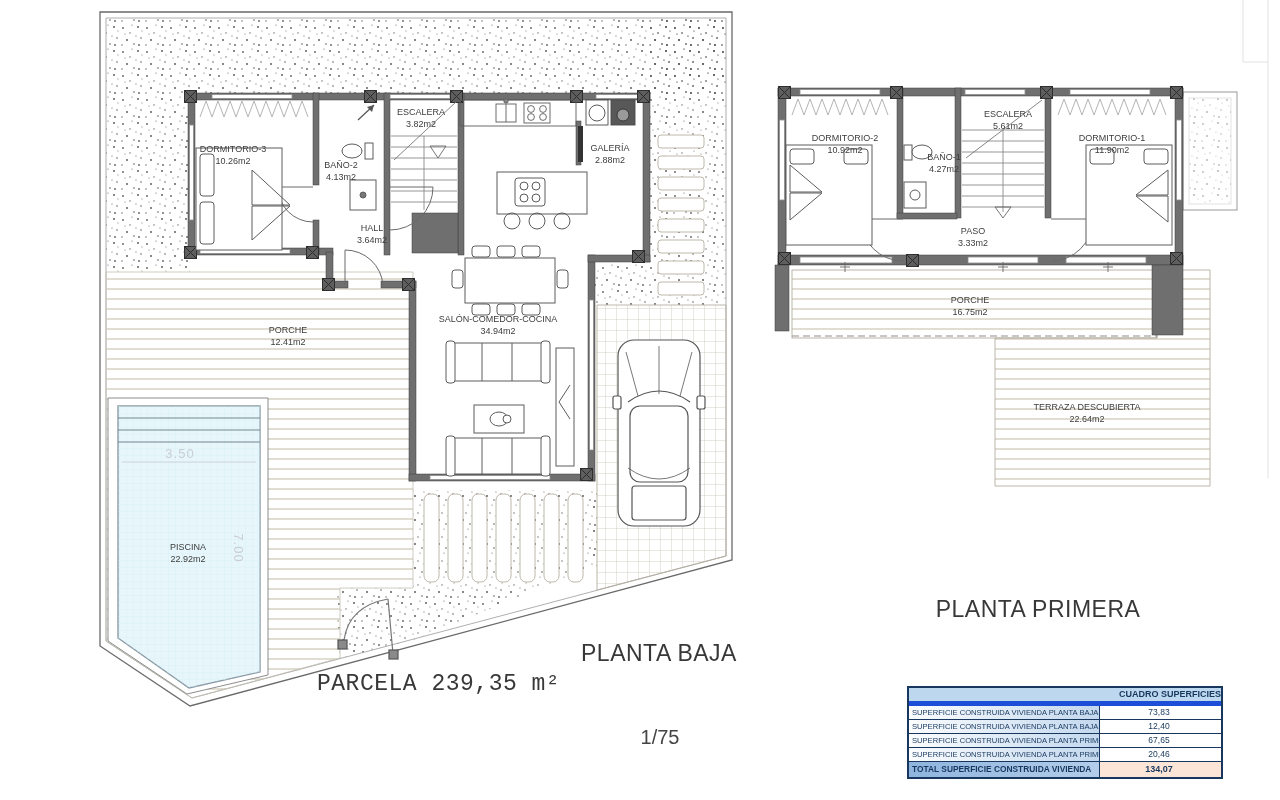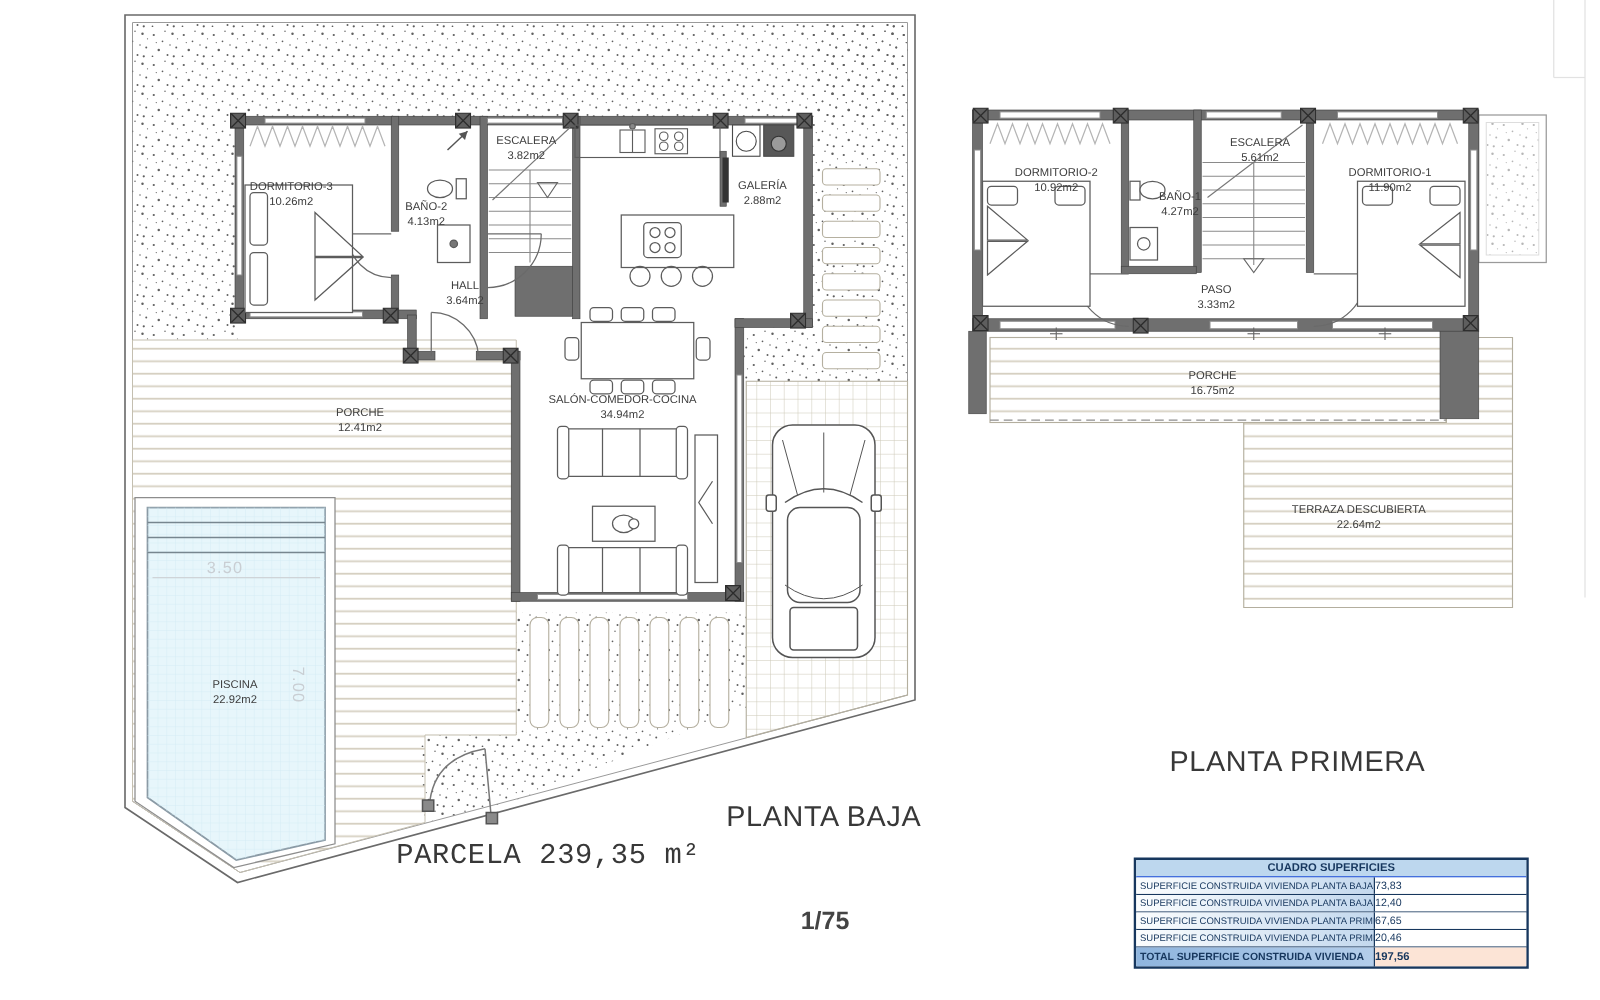--- a/index.html
+++ b/index.html
@@ -1,30 +1,30 @@
 <!DOCTYPE html>
 <html><head>
 <meta charset="utf-8">
 <style>
   html,body{margin:0;padding:0;background:#ffffff;}
   .sheet{position:relative;width:1280px;height:800px;background:#ffffff;overflow:hidden;
          font-family:"Liberation Sans",sans-serif;}
   .sheet svg{position:absolute;left:0;top:0;}
   .title{position:absolute;color:#383838;font-size:23px;letter-spacing:0.5px;text-align:center;white-space:nowrap;}
-  .scale-note{position:absolute;color:#444;font-size:20px;text-align:center;font-weight:bold;}
+  .scale-note{position:absolute;color:#444;font-size:20px;text-align:center;}
   
   .surf-table{position:absolute;left:907px;top:686px;width:316px;border:2px solid #17375e;background:#fff;
               color:#17375e;box-sizing:border-box;}
-  .surf-header{height:13px;line-height:13px;text-align:center;font-size:9px;font-weight:bold;
-               background:#bdd7ee;border-bottom:1px solid #1d4ed8;}
+  .surf-header{height:13px;line-height:13px;text-align:right;font-size:9px;font-weight:bold;
+               background:#bdd7ee;border-bottom:5px solid #1d4ed8;}
   .surf-row{display:flex;height:13px;line-height:13px;border-bottom:1px solid #17375e;}
   .surf-row:last-child{border-bottom:none;}
   .surf-label{flex:1;font-size:7.6px;padding-left:3px;white-space:nowrap;overflow:hidden;
               background:linear-gradient(90deg,#fbfdfe 0%,#c3d8ee 100%);border-right:1px solid #17375e;}
-  .surf-value{width:118px;font-size:8.5px;text-align:left;padding-right:3px;background:#ffffff;}
+  .surf-value{width:118px;font-size:8.5px;text-align:center;padding-right:3px;background:#ffffff;}
   .surf-total .surf-label{font-size:8.4px;font-weight:bold;padding-right:4px;
               background:linear-gradient(90deg,#8fb5de 0%,#b3cdea 100%);}
   .surf-total{height:15px;line-height:15px;}
   .surf-total .surf-value{font-weight:bold;font-size:9px;background:#fce4d6;}
   text{font-family:"Liberation Sans",sans-serif;}
   .rlab{font-size:9px;fill:#3d3d3d;}
   .dimlab{font-size:13px;fill:#c9ced3;letter-spacing:1px;}
 </style>
 </head>
 <body>
@@ -446,17 +446,17 @@
     <div class="surf-row">
       <div class="surf-label">SUPERFICIE CONSTRUIDA VIVIENDA PLANTA PRIMERA 100%</div>
       <div class="surf-value">67,65</div>
     </div>
     <div class="surf-row">
       <div class="surf-label">SUPERFICIE CONSTRUIDA VIVIENDA PLANTA PRIMERA 50%</div>
       <div class="surf-value">20,46</div>
     </div>
     <div class="surf-row surf-total">
       <div class="surf-label">TOTAL SUPERFICIE CONSTRUIDA VIVIENDA</div>
-      <div class="surf-value">197,56</div>
+      <div class="surf-value">134,07</div>
     </div>
   </div>
 
 </div>
 
 </body></html>

